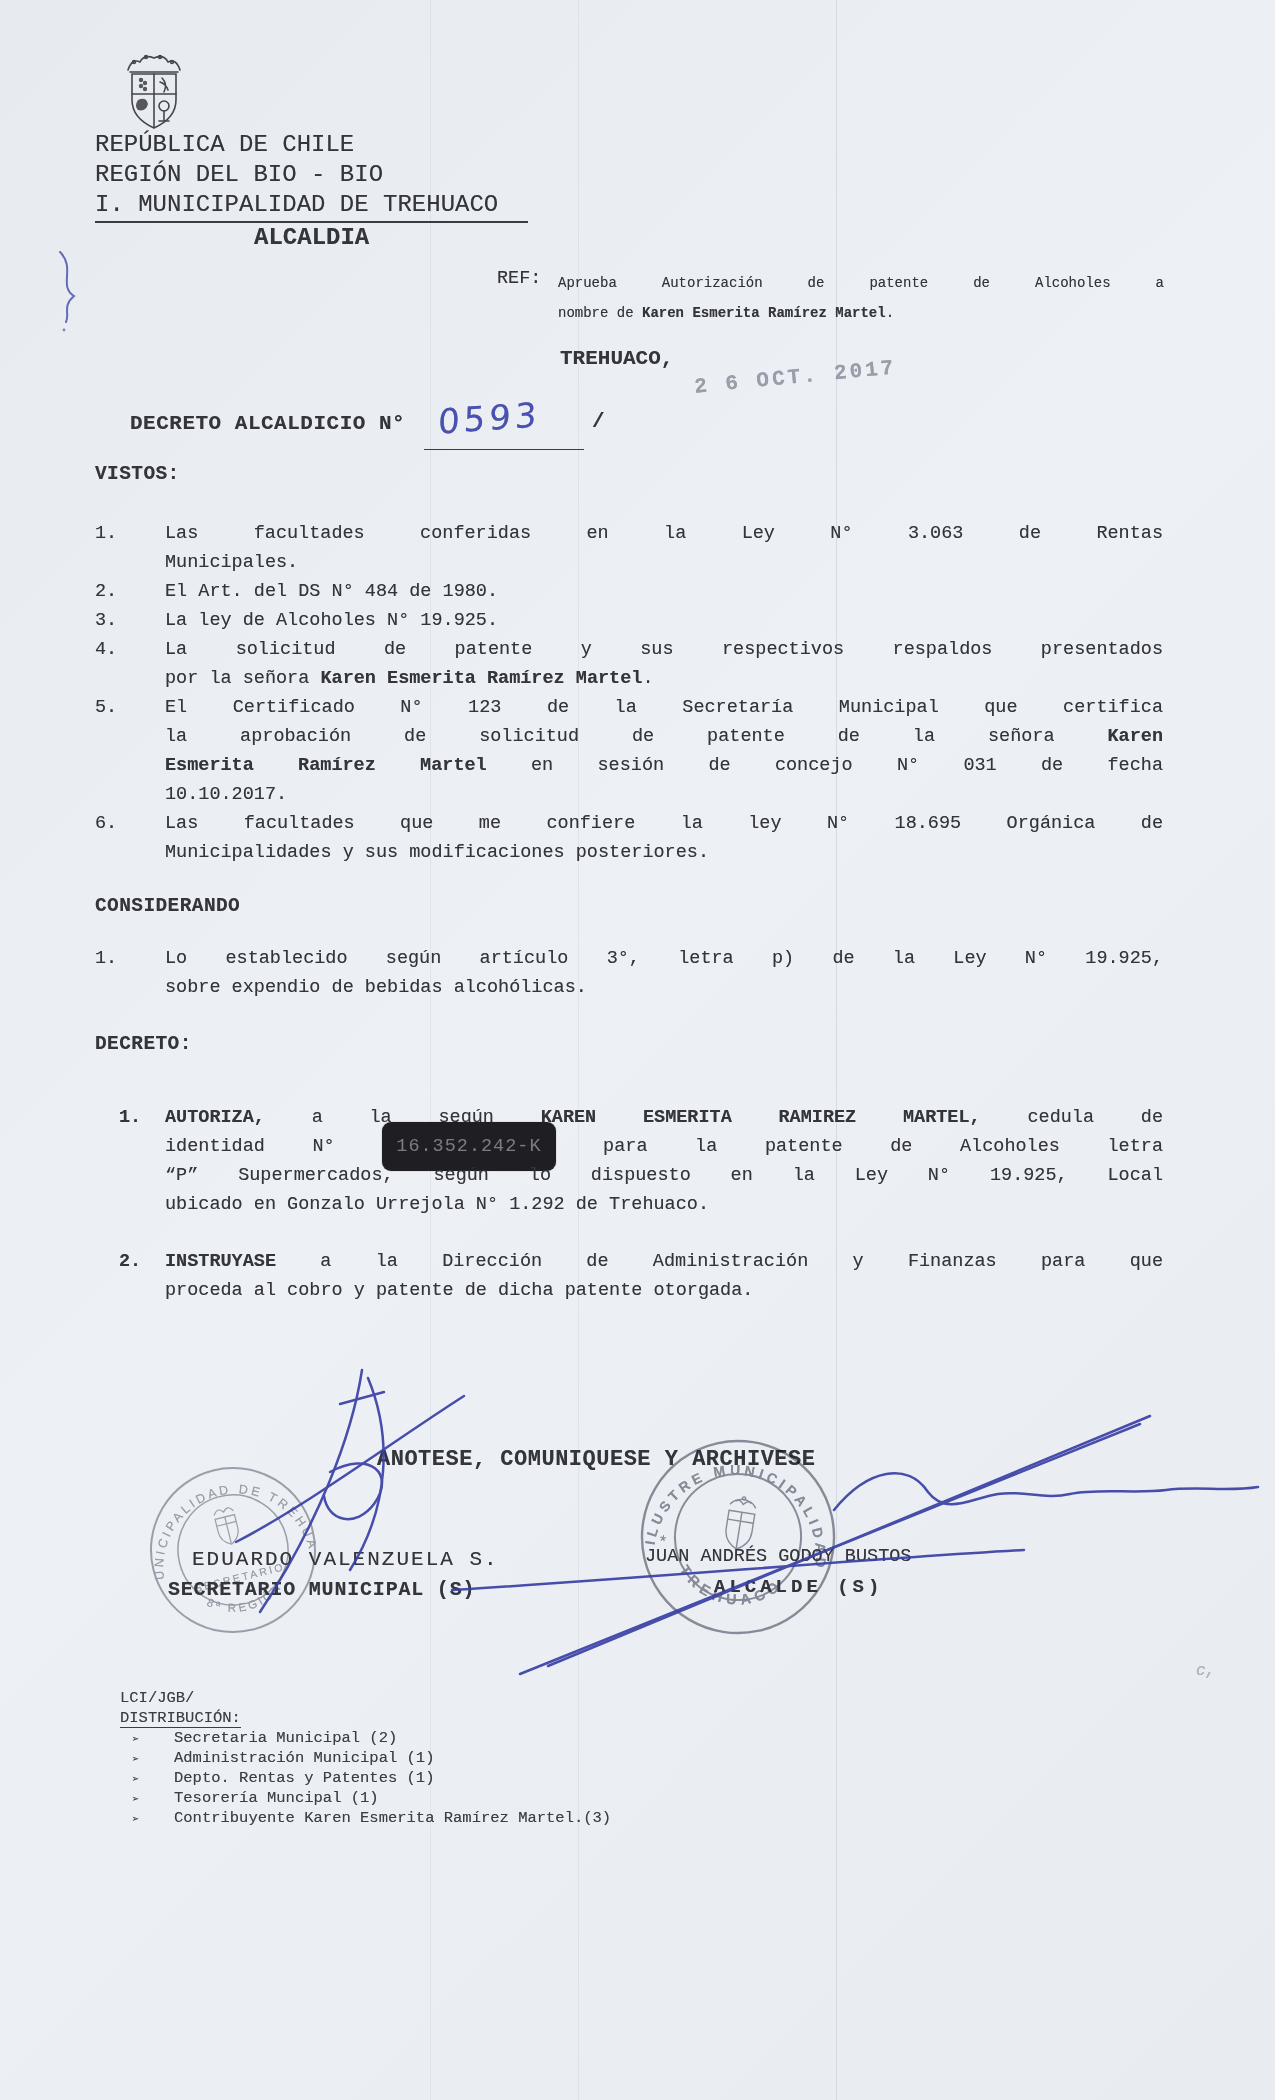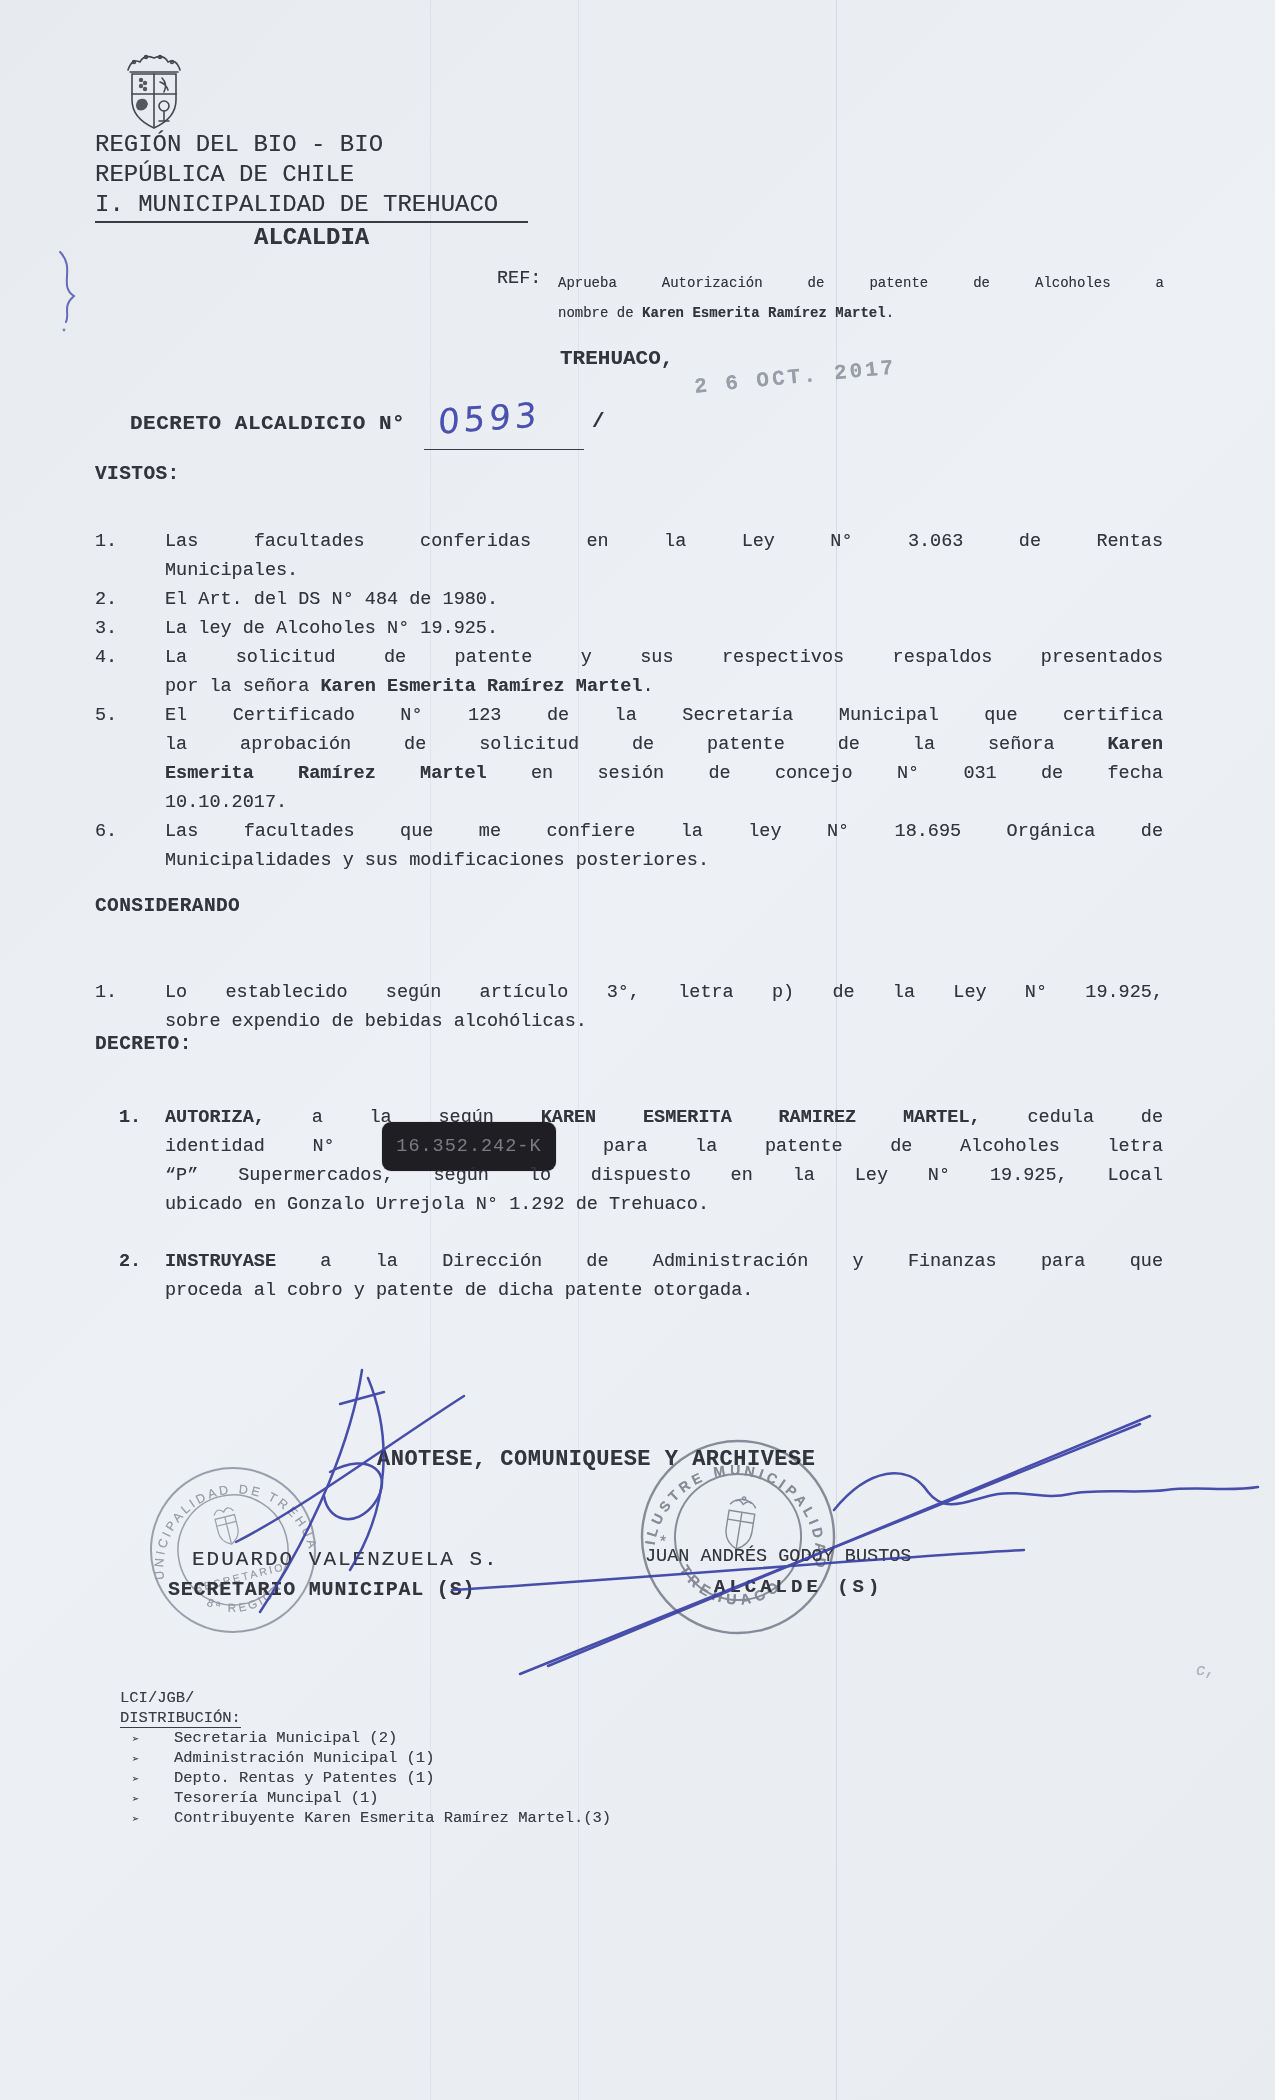--- a/index.html
+++ b/index.html
@@ -32,22 +32,22 @@
   .numline{position:absolute;left:424px;top:449px;width:160px;border-top:1.8px solid #3c3d44;}
   .dec-slash{position:absolute;left:592px;top:410px;font-size:21px;font-weight:bold;}
 
   
   .sec{position:absolute;left:95px;width:1068px;font-size:18.5px;line-height:29px;}
   .sec-title{font-weight:bold;font-size:19.5px;letter-spacing:.4px;}
   .items{margin-top:0;}
   .item{display:flex;}
   .inum{flex:0 0 70px;width:70px;}
   .itxt{flex:1;min-width:0;}
-  .vistos .sec-title{margin-bottom:38px;}
-  .considerando .sec-title{margin-bottom:57px;}
+  .vistos .sec-title{margin-bottom:30px;}
+  .considerando .sec-title{margin-bottom:23px;}
   .decreto .sec-title{margin-bottom:44px;}
   .decreto .item + .item{margin-top:28px;}
   .redact{background:#1f1f23;color:rgba(205,205,214,.5);padding:14px 14px;border-radius:9px;
     letter-spacing:1px;box-shadow:0 0 1px rgba(0,0,0,.6);}
 
   .closing{position:absolute;left:377px;top:1447px;font-size:22px;font-weight:bold;letter-spacing:.5px;}
 
   .sig-name-left{position:absolute;left:192px;top:1548px;font-size:21px;letter-spacing:2px;}
   .sig-title-left{position:absolute;left:168px;top:1578px;font-size:20px;font-weight:bold;letter-spacing:.8px;}
   .sig-name-right{position:absolute;left:645px;top:1546px;font-size:18.5px;}
@@ -92,22 +92,22 @@
     <g fill="#55565e">
       <circle cx="29" cy="30" r="2.2"></circle>
         <circle cx="33" cy="33" r="2.2"></circle>
       <circle cx="29" cy="36" r="2.2"></circle>
         <circle cx="33" cy="39" r="2.2"></circle>
       <path d="M 26 50 q 8 -4 10 4 q -2 8 -10 6 q -4 -4 0 -10 z"></path>
     </g>
   </svg>
 
   <div class="hdr">
+    <div>REPÚBLICA DE CHILE</div>
     <div>REGIÓN DEL BIO - BIO</div>
-    <div>REPÚBLICA DE CHILE</div>
     <div><span class="u">I. MUNICIPALIDAD DE TREHUACO</span></div>
     <div class="bold">ALCALDIA</div>
   </div>
 
   <svg class="abs" style="left:46px;top:244px" width="52" height="92" viewBox="0 0 52 92">
     <path d="M 14 8 C 30 24, 12 42, 28 52 C 16 62, 24 70, 20 78" fill="none" stroke="#3a40a4" stroke-width="2" opacity=".75" stroke-linecap="round"></path>
     <circle cx="18" cy="86" r="1.4" fill="#3a40a4" opacity=".6"></circle>
   </svg>
 
   <span class="ref-label">REF:</span>

